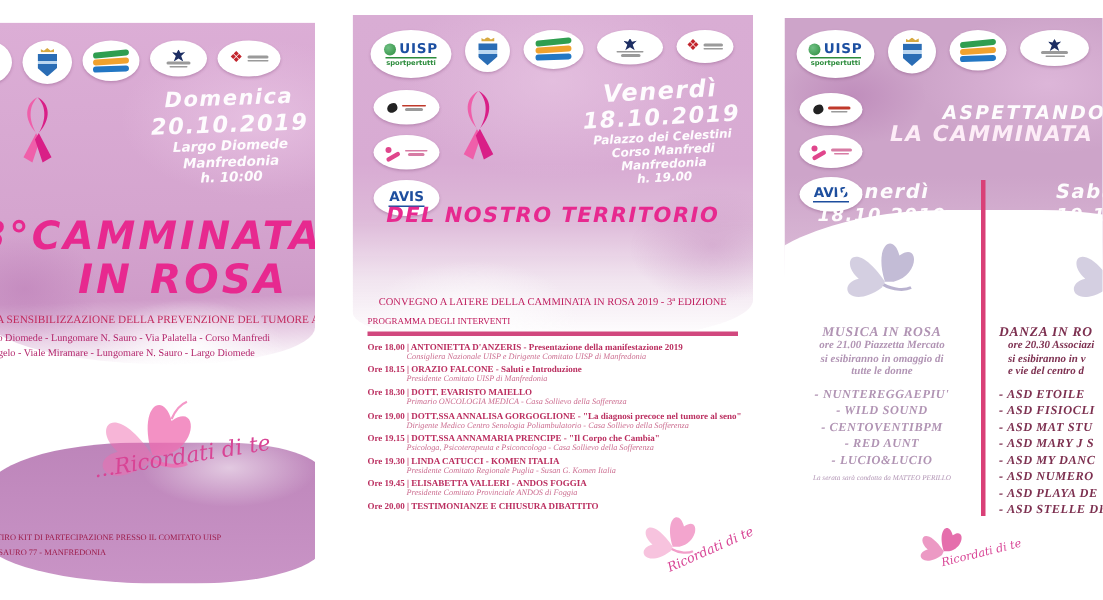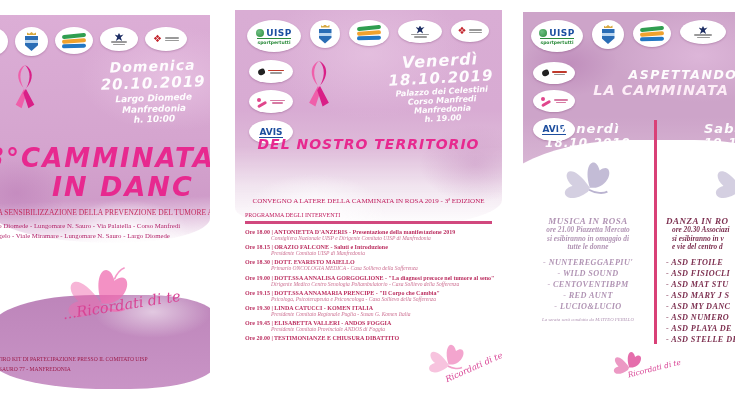--- a/index.html
+++ b/index.html
@@ -180,21 +180,21 @@
     <div class="d1">Domenica</div>
     <div class="d2">20.10.2019</div>
     <div class="v">
       <div>Largo Diomede</div>
       <div>Manfredonia</div>
       <div>h. 10:00</div>
     </div>
   </div>
 
   <div class="big-title t1">3°CAMMINATA</div>
-  <div class="big-title t2">IN DANC</div>
+  <div class="big-title t2">IN ROSA</div>
   <div class="serifB sub">R LA SENSIBILIZZAZIONE DELLA PREVENZIONE DEL TUMORE AL SENO</div>
   <div class="serifB route1">: Largo Diomede - Lungomare N. Sauro - Via Palatella - Corso Manfredi</div>
   <div class="serifB route2">Arcangelo - Viale Miramare - Lungomare N. Sauro - Largo Diomede</div>
 
   <div class="bfly">
     <svg viewBox="0 0 64 56">
         <path d="M34 34 C14 4 2 20 16 32 C0 36 10 54 32 38 Z" opacity=".5"></path>
         <path d="M34 34 C26 8 40 0 44 16 C58 6 58 30 40 34 Z" opacity=".75"></path>
         <path d="M33 36 C40 40 48 40 52 38" fill="none" stroke="currentColor" stroke-width="2" opacity=".8"></path>
         <path d="M44 15 q3 -7 8 -9" fill="none" stroke="currentColor" stroke-width="1.2" opacity=".7"></path>

